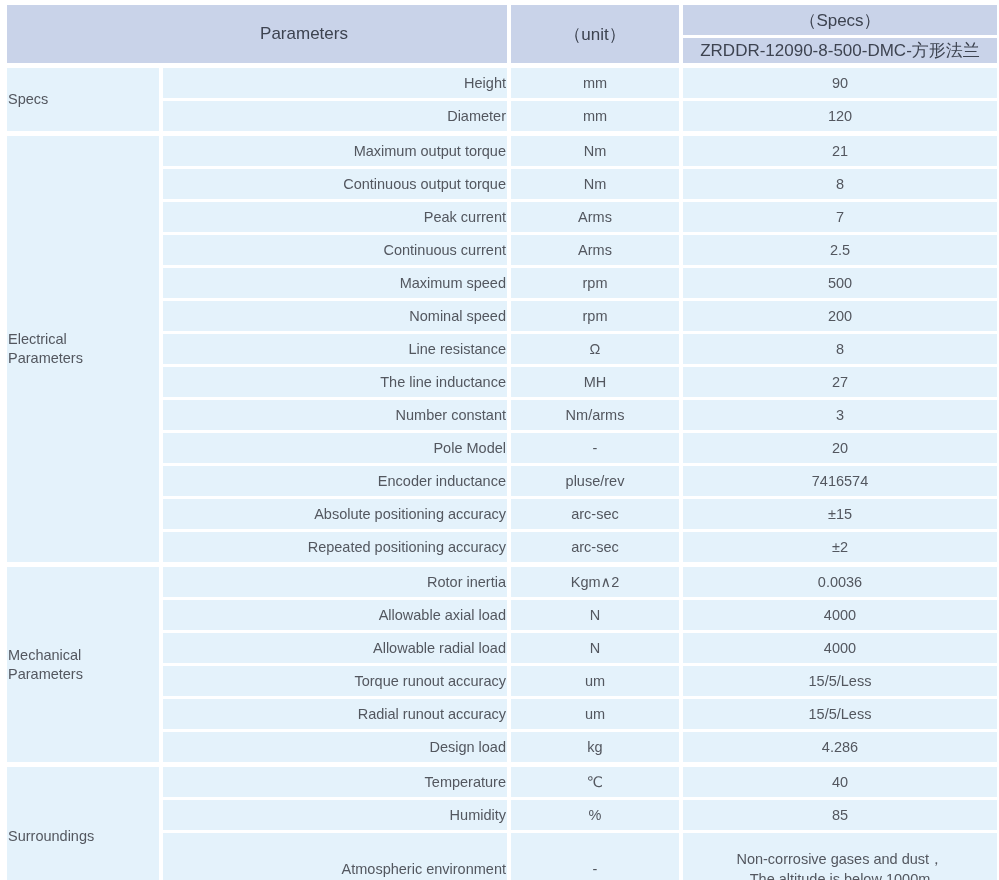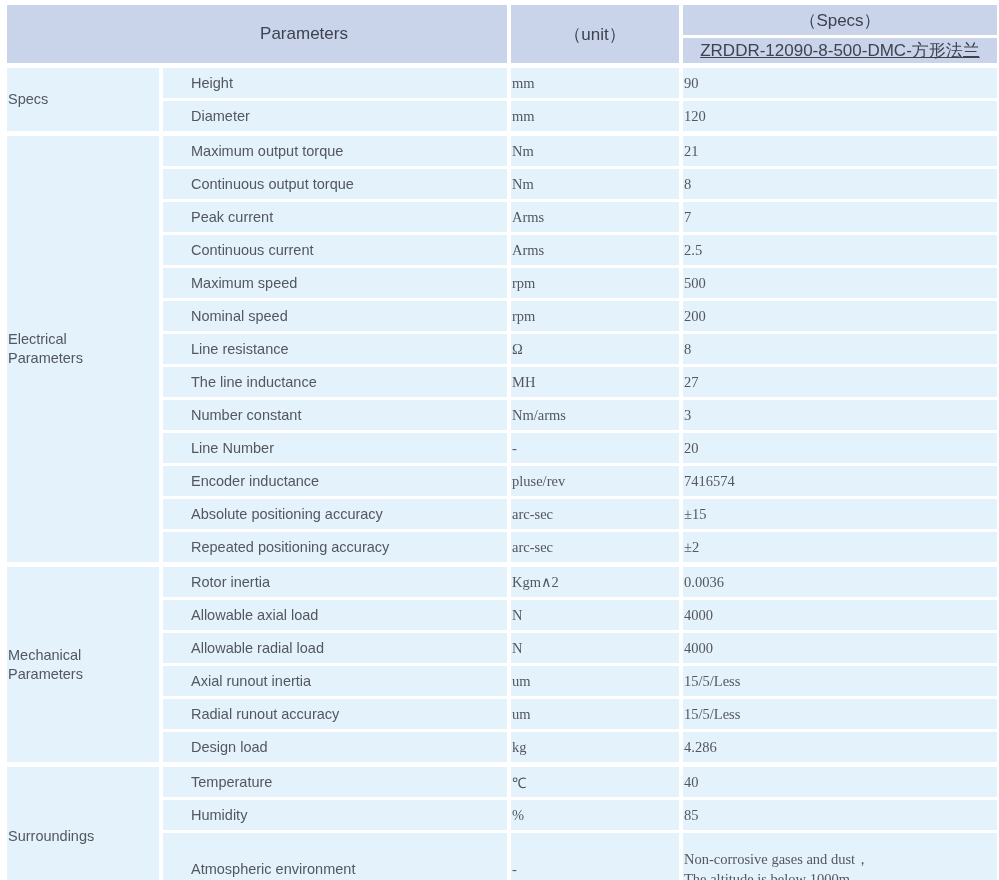--- a/index.html
+++ b/index.html
@@ -37,41 +37,40 @@
     padding-left: 95px; 
   }
   .hdr-model-top {
     height: 28px;
     border-bottom-width: 2px;
   }
   .hdr-model-name {
     height: 22px;
     font-size: 13.5px;
     border-top-width: 2px;
-    text-decoration: underline;
   }
   .spec-table td {
     height: 28px;
     font-size: 14.5px;
     color: var(--body-text, #53575f);
   }
   tr.section-start td {
     border-top-width: 5px;
   }
   td.section-cell {
     text-align: left;
     white-space: pre-line;
     line-height: 1.3;
   }
   td.param-cell {
-    text-align: left;
+    text-align: right;
     padding-left: 28px;
   }
   td.unit-cell, td.value-cell {
-    font-family: Liberation Serif, serif;
+    text-align: center;
   }
   td.value-cell {
     white-space: pre-line;
     line-height: 1.4;
   }
   tr.tall-row td {
     height: 70px;
   }
 </style>
 </head>
@@ -148,21 +147,21 @@
           <td class="param-cell">The line inductance</td>
           <td class="unit-cell">MH</td>
           <td class="value-cell">27</td>
         </tr>
         <tr>
           <td class="param-cell">Number constant</td>
           <td class="unit-cell">Nm/arms</td>
           <td class="value-cell">3</td>
         </tr>
         <tr>
-          <td class="param-cell">Line Number</td>
+          <td class="param-cell">Pole Model</td>
           <td class="unit-cell">-</td>
           <td class="value-cell">20</td>
         </tr>
         <tr>
           <td class="param-cell">Encoder inductance</td>
           <td class="unit-cell">pluse/rev</td>
           <td class="value-cell">7416574</td>
         </tr>
         <tr>
           <td class="param-cell">Absolute positioning accuracy</td>
@@ -185,21 +184,21 @@
           <td class="param-cell">Allowable axial load</td>
           <td class="unit-cell">N</td>
           <td class="value-cell">4000</td>
         </tr>
         <tr>
           <td class="param-cell">Allowable radial load</td>
           <td class="unit-cell">N</td>
           <td class="value-cell">4000</td>
         </tr>
         <tr>
-          <td class="param-cell">Axial runout inertia</td>
+          <td class="param-cell">Torque runout accuracy</td>
           <td class="unit-cell">um</td>
           <td class="value-cell">15/5/Less</td>
         </tr>
         <tr>
           <td class="param-cell">Radial runout accuracy</td>
           <td class="unit-cell">um</td>
           <td class="value-cell">15/5/Less</td>
         </tr>
         <tr>
           <td class="param-cell">Design load</td>

